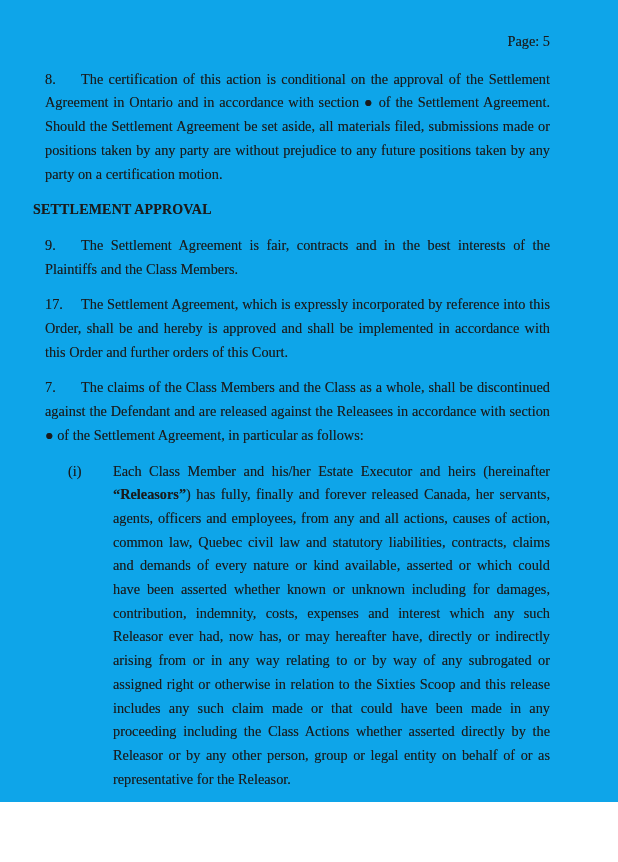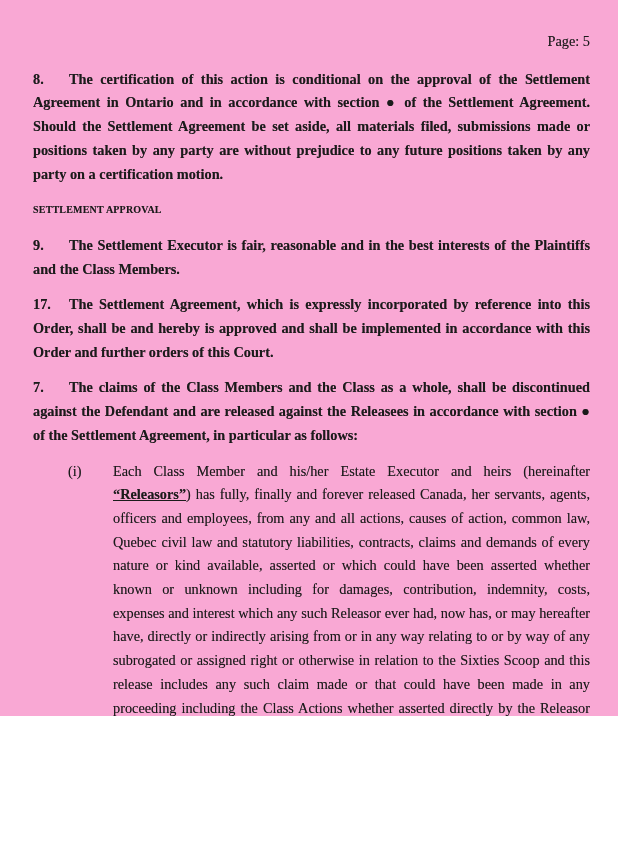--- a/index.html
+++ b/index.html
@@ -4,80 +4,78 @@
 <style>
   * { box-sizing: border-box; }
   html, body {
     margin: 0;
     padding: 0;
     background: #ffffff;
   }
   .page {
     position: relative;
     width: 618px;
-    height: 716px;
+    height: 802px;
     margin: 0;
-    background: #f9a8d4;
+    background: #0ea5e9;
     font-family: "Liberation Serif", "DejaVu Serif", serif;
     font-size: 14.3px;
     line-height: 23.7px;
     color: #1b1b1b;
-    padding: 30px 28px 0 33px;
+    padding: 30px 68px 0 33px;
     overflow: hidden;
     text-shadow: 0 0 0.4px rgba(20,20,20,0.45);
   }
   .page-label {
     text-align: right;
     margin: 0 0 14px 0;
   }
   .para {
-    margin: 0 0 12px 0;
+    margin: 0 0 12px 12px;
     text-align: justify;
-    font-weight: bold;
   }
   .para-num {
     display: inline-block;
     width: 36px;
   }
   .section-heading {
-    font-size: 10px;
+    font-size: 14px;
     font-weight: bold;
     letter-spacing: 0.2px;
     margin: 10px 0 12px 0;
   }
   .list-item {
     position: relative;
     margin: 0 0 12px 80px;
     text-align: justify;
   }
   .list-marker {
     position: absolute;
     left: -45px;
     top: 0;
   }
   .defined-term {
     font-weight: bold;
-    text-decoration: underline;
   }
 </style>
 </head>
 <body>
 
 <div class="page">
 
   <div class="page-label">Page: 5</div>
 
   <p class="para">
     <span class="para-num">8.</span><span>The certification of this action is conditional on the approval of the Settlement Agreement in Ontario and in accordance with section ● of the Settlement Agreement. Should the Settlement Agreement be set aside, all materials filed, submissions made or positions taken by any party are without prejudice to any future positions taken by any party on a certification motion.</span>
   </p>
 
   <h2 class="section-heading">SETTLEMENT APPROVAL</h2>
 
   <p class="para">
-    <span class="para-num">9.</span><span>The Settlement Executor is fair, reasonable and in the best interests of the Plaintiffs and the Class Members.</span>
+    <span class="para-num">9.</span><span>The Settlement Agreement is fair, contracts and in the best interests of the Plaintiffs and the Class Members.</span>
   </p>
 
   <p class="para">
     <span class="para-num">17.</span><span>The Settlement Agreement, which is expressly incorporated by reference into this Order, shall be and hereby is approved and shall be implemented in accordance with this Order and further orders of this Court.</span>
   </p>
 
   <p class="para">
     <span class="para-num">7.</span><span>The claims of the Class Members and the Class as a whole, shall be discontinued against the Defendant and are released against the Releasees in accordance with section ● of the Settlement Agreement, in particular as follows:</span>
   </p>
 

